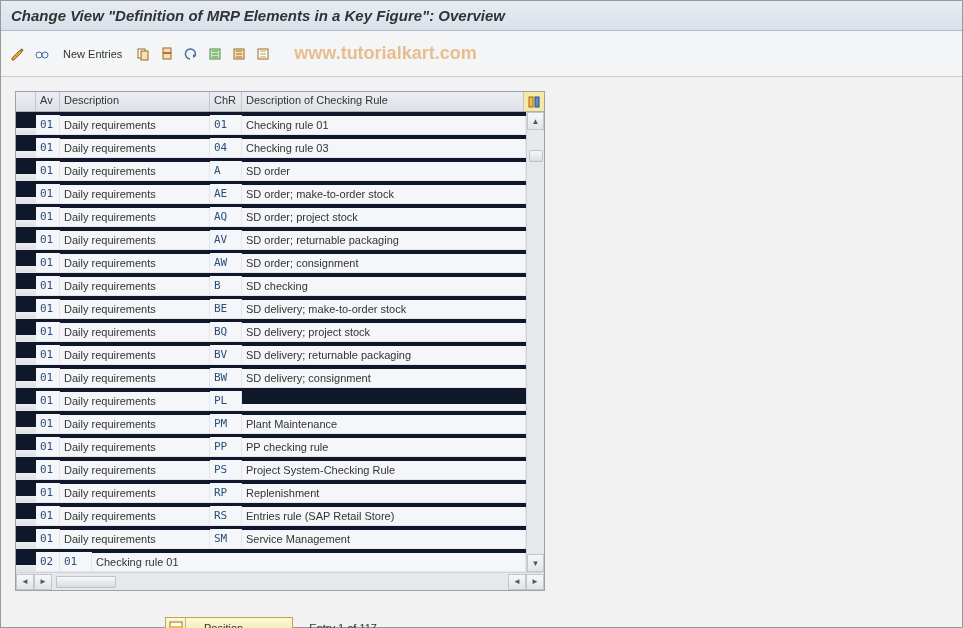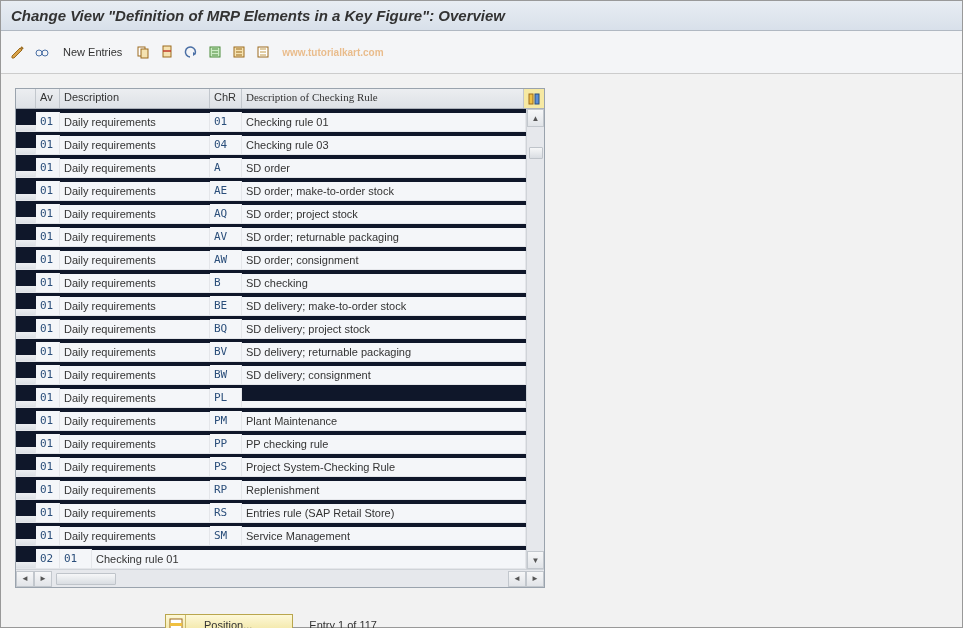--- a/index.html
+++ b/index.html
@@ -4,30 +4,30 @@
   <style>
     * { box-sizing: border-box; margin: 0; padding: 0; }
     body { font-family: Arial, sans-serif; font-size: 12px; background: #fff; }
     .window { width: 963px; height: 628px; border: 1px solid #999; background: #f2f2f2; position: relative; }
     .titlebar { background: linear-gradient(#e8edf3, #d8e0ea); padding: 6px 10px; border-bottom: 1px solid #b0b8c2; }
     .titlebar-text { font-style: italic; font-weight: bold; font-size: 15px; color: #333; }
     .toolbar { display: flex; align-items: center; gap: 6px; padding: 12px 8px; background: #f4f5f7; border-bottom: 1px solid #ccc; }
     .tbtn { width: 18px; height: 18px; display: flex; align-items: center; justify-content: center; cursor: pointer; }
     .tbtn svg { width: 16px; height: 16px; }
     .new-entries { font-size: 11px; color: #333; padding: 0 6px; cursor: pointer; }
-    .watermark { color: #e8b37a; font-size: 10px; font-weight: bold; opacity: 0.85; margin-left: 4px; }
+    .watermark { color: #e8b37a; font-size: 18px; font-weight: bold; opacity: 0.85; margin-left: 16px; }
     .content { padding: 14px 14px 0 14px; }
     .grid-wrap { width: 530px; border: 1px solid #9aa3ad; background: #0f172a; }
     .grid-head { display: flex; background: linear-gradient(#eceef1, #dde1e6); border-bottom: 1px solid #aab0b9; height: 20px; }
     .gh { border-right: 1px solid #c2c7cd; padding: 2px 4px; font-size: 11px; color: #333; overflow: hidden; white-space: nowrap; }
     .gh-sel { width: 20px; }
     .gh-av { width: 24px; }
     .gh-desc { width: 150px; }
     .gh-chr { width: 32px; }
-    .gh-rule { flex: 1; font-family: Liberation Serif, serif; }
+    .gh-rule { flex: 1; }
     .gh-cfg { width: 20px; background: #f6e9a3; display:flex; align-items:center; justify-content:center; cursor:pointer; }
     .grid-body { position: relative; }
     .grid-rows { height: 460px; overflow: hidden; }
     .row { display: flex; height: 23px; border-bottom: 1px solid #e4e6ea; align-items: flex-end; }
     .cell { border-right: 1px solid #e4e6ea; padding: 3px 4px; font-size: 11px; color: #333; overflow: hidden; white-space: nowrap; }
     .c-sel { width: 20px; background: linear-gradient(#eceef1, #dde1e6); cursor:pointer; }
     .c-av { width: 24px; background: #f4f6f9; font-family: monospace; color: #2a4e7a; }
     .c-desc { width: 150px; background: #f4f6f9; }
     .c-chr { width: 32px; background: #f4f6f9; font-family: monospace; color: #2a4e7a; }
     .c-rule { flex: 1; background: #f4f6f9; margin-top: 28px; }

